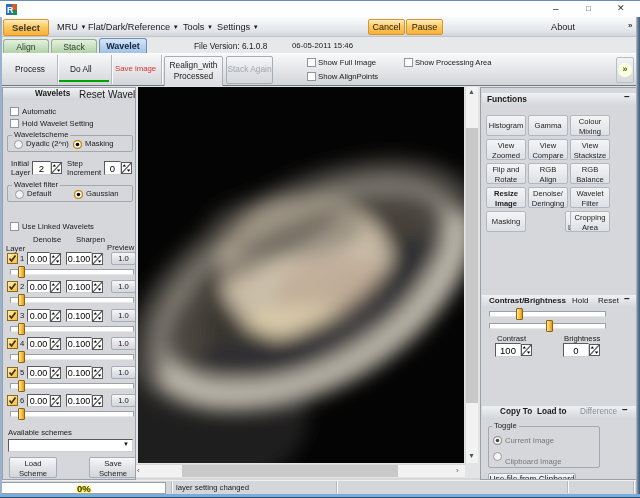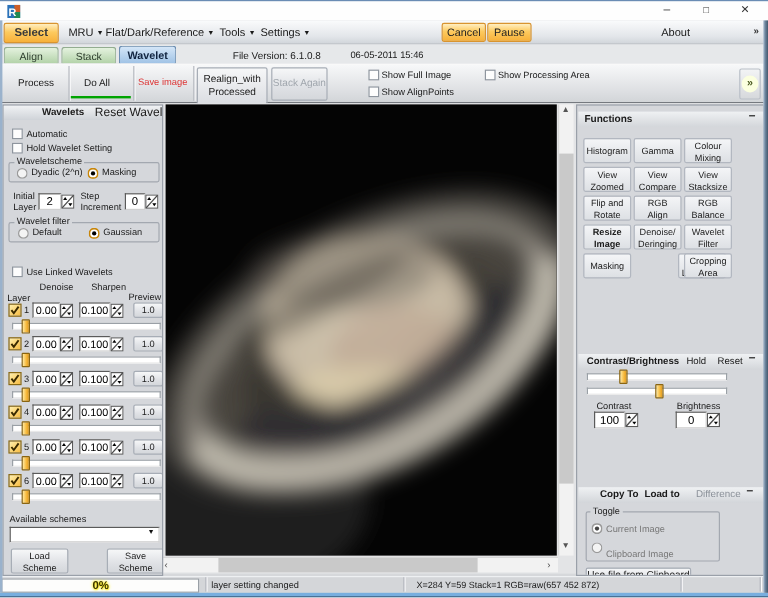--- a/index.html
+++ b/index.html
@@ -363,19 +363,18 @@
       </svg>
       <div class="t" style="left:24px;top:369px;font-size:7.7px;color:#777">Clipboard Image</div>
       <div class="btn" style="left:7px;top:385px;width:88px;height:14px;font-size:8.4px;line-height:11px">Use file from Clipboard</div>
     </div>
 <div class="abs" style="left:0;top:480px;width:640px;height:14px;background:#d4d6d9;border-top:1px solid #eef0f2"></div>
 <div class="abs" style="left:1px;top:482px;width:165px;height:12px;background:#fdfdfc;border:1px solid #9aa0a6"></div>
 <div class="t" style="left:77px;top:483px;font-size:9.5px;font-weight:bold;color:#3a3300;text-shadow:0 0 3px #ffee2a,0 0 2px #ffee2a,0.5px 0.5px 1px #ffee2a">0%</div>
 <div class="sep" style="left:171px;top:481px;height:12px"></div>
 <div class="t" style="left:176px;top:483px;font-size:7.7px">layer setting changed</div>
 <div class="sep" style="left:336px;top:481px;height:12px"></div>
-<div class="t" style="left:347px;top:483px;font-size:7.5px">X=284 Y=59 Stack=1 RGB=raw(657 452 872)</div>
 <div class="sep" style="left:567px;top:481px;height:12px"></div>
 <div class="sep" style="left:633px;top:481px;height:12px"></div>
 <div class="abs" style="left:0;top:494px;width:640px;height:4px;background:#78aede"></div>
 <div class="abs" style="left:0;top:496.5px;width:640px;height:1.5px;background:#2c4a68"></div>
 <div class="abs" style="left:0;top:17px;width:2px;height:477px;background:#9ab2cc"></div>
 <div class="abs" style="left:636px;top:17px;width:4px;height:477px;background:linear-gradient(90deg,#b9c7d8,#6e87a0 40%,#46586c)"></div>
 </div>
 </body></html>

